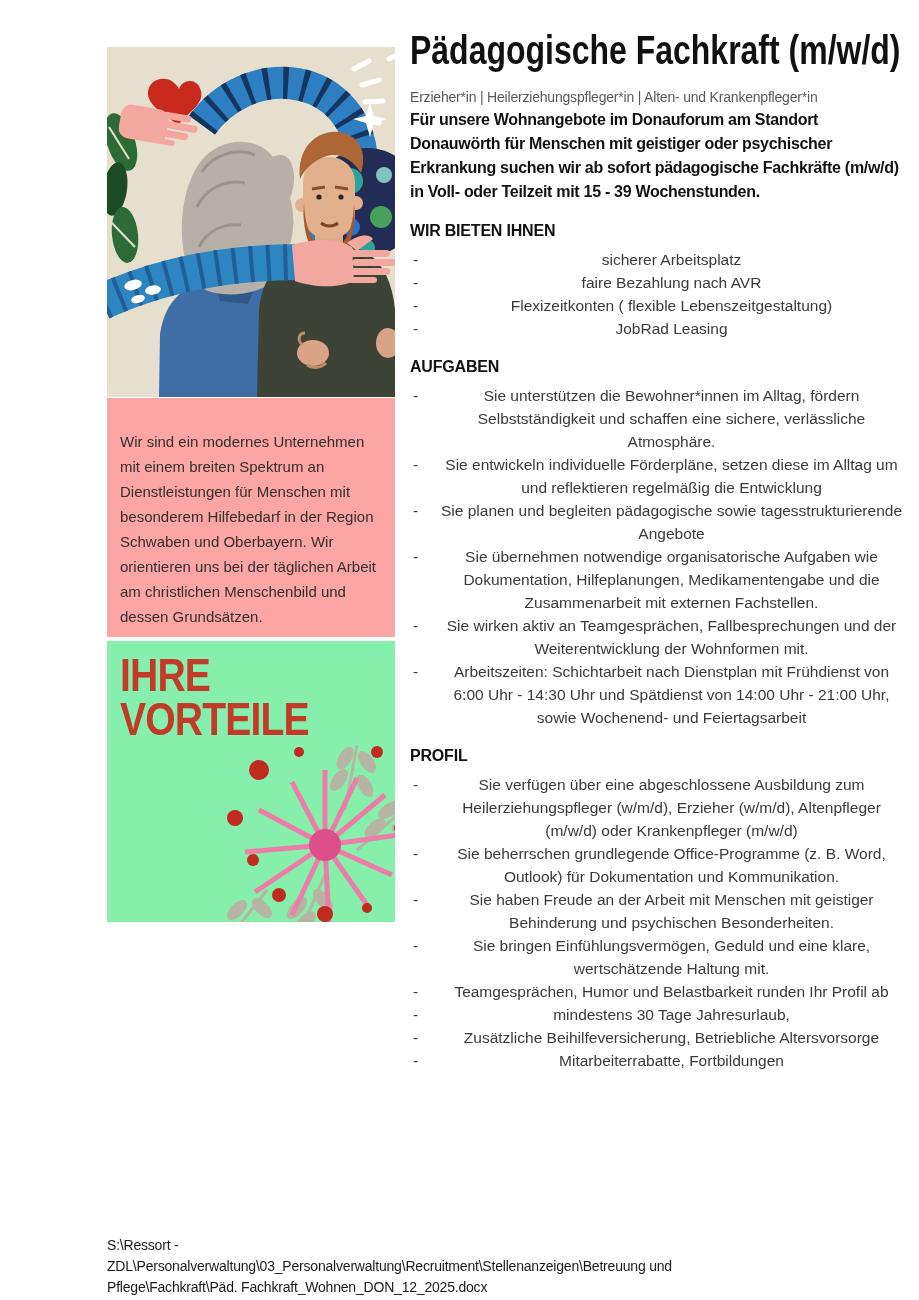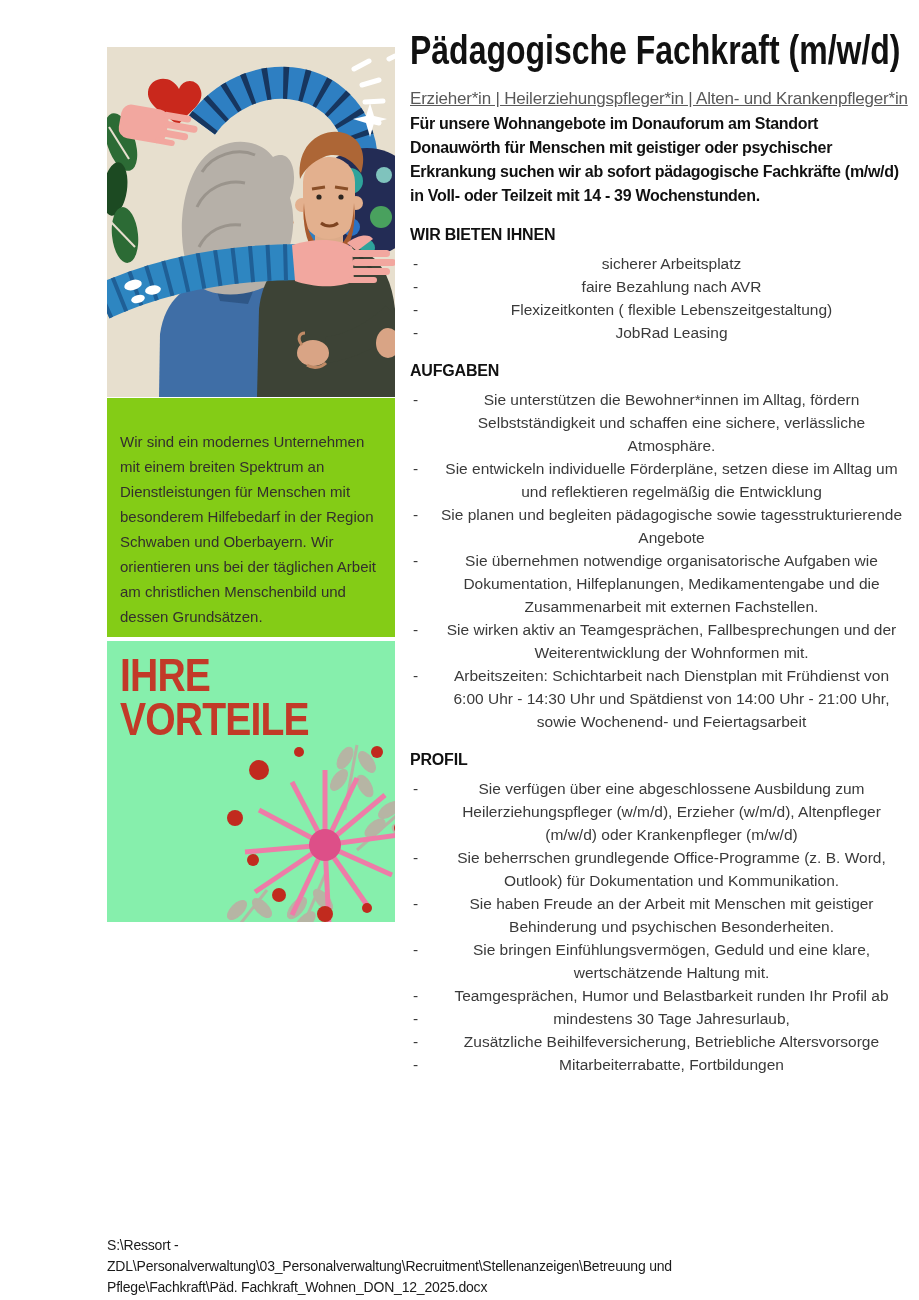--- a/index.html
+++ b/index.html
@@ -4,41 +4,41 @@
 <style>
   html,body{margin:0;padding:0;}
   body{
     width:919px;height:1300px;background:#ffffff;position:relative;
     font-family:"Liberation Sans", sans-serif;color:#262626;overflow:hidden;
   }
   
   .left-col{position:absolute;left:107px;top:47px;width:288px;}
   .photo{width:288px;height:350px;overflow:hidden;}
   .pink-box{
-    margin-top:1px;height:239px;background:#84cc16;box-sizing:border-box;
+    margin-top:1px;height:239px;background:#fca5a5;box-sizing:border-box;
     padding:31px 14px 0 13px;font-size:15px;line-height:25px;color:#332f2d;
   }
   .pink-box p{margin:0;}
   .beige-box{
     margin-top:4px;height:281px;background:#86efac;position:relative;overflow:hidden;
   }
   .vorteile{
     position:absolute;top:12px;left:13px;width:260px;
     font-size:46px;line-height:44px;font-weight:bold;color:#c23a28;
     letter-spacing:-1px;transform:scaleX(.85);transform-origin:0 0;
   }
   .flower{position:absolute;right:-12px;bottom:-8px;}
   
   .right-col{position:absolute;left:410px;top:27px;width:494px;}
   h1{
     margin:0;font-size:41px;line-height:47px;font-weight:bold;color:#111;
     width:640px;transform:scaleX(.78);transform-origin:0 0;letter-spacing:0;
   }
   .subtitle{
-    margin-top:15px;font-size:17px;color:#595959;letter-spacing:-.2px;white-space:nowrap;text-decoration:underline;
+    margin-top:15px;font-size:14px;color:#595959;letter-spacing:-.2px;white-space:nowrap;
   }
   .intro{
     margin:3px 0 0;font-size:16px;font-weight:bold;line-height:24px;
     letter-spacing:-.3px;color:#111;
   }
   section h2{
     margin:15px 0 5px;font-size:16px;line-height:24px;color:#111;letter-spacing:-.2px;
   }
   .bullet{display:flex;font-size:15.5px;line-height:23px;color:#3a3a3a;}
   .dash{width:29px;flex:none;padding-left:3px;box-sizing:border-box;}
@@ -204,21 +204,21 @@
           <circle cx="170" cy="12" r="6"></circle>
           <circle cx="197" cy="142" r="4"></circle>
         </g>
       </svg>
     </div>
   </div>
 
   <div class="right-col">
     <h1>Pädagogische Fachkraft (m/w/d)</h1>
     <div class="subtitle">Erzieher*in | Heilerziehungspfleger*in | Alten- und Krankenpfleger*in</div>
-    <p class="intro">Für unsere Wohnangebote im Donauforum am Standort Donauwörth für Menschen mit geistiger oder psychischer Erkrankung suchen wir ab sofort pädagogische Fachkräfte (m/w/d) in Voll- oder Teilzeit mit 14 - 39 Wochenstunden.</p>
+    <p class="intro">Für unsere Wohnangebote im Donauforum am Standort Donauwörth für Menschen mit geistiger oder psychischer Erkrankung suchen wir ab sofort pädagogische Fachkräfte (m/w/d) in Voll- oder Teilzeit mit 15 - 39 Wochenstunden.</p>
     <div id="sections-root">
         <section>
           <h2>WIR BIETEN IHNEN</h2>
           <div class="bullet">
             <span class="dash">-</span>
             <span class="btext">sicherer Arbeitsplatz</span>
           </div>
           <div class="bullet">
             <span class="dash">-</span>
             <span class="btext">faire Bezahlung nach AVR</span>

